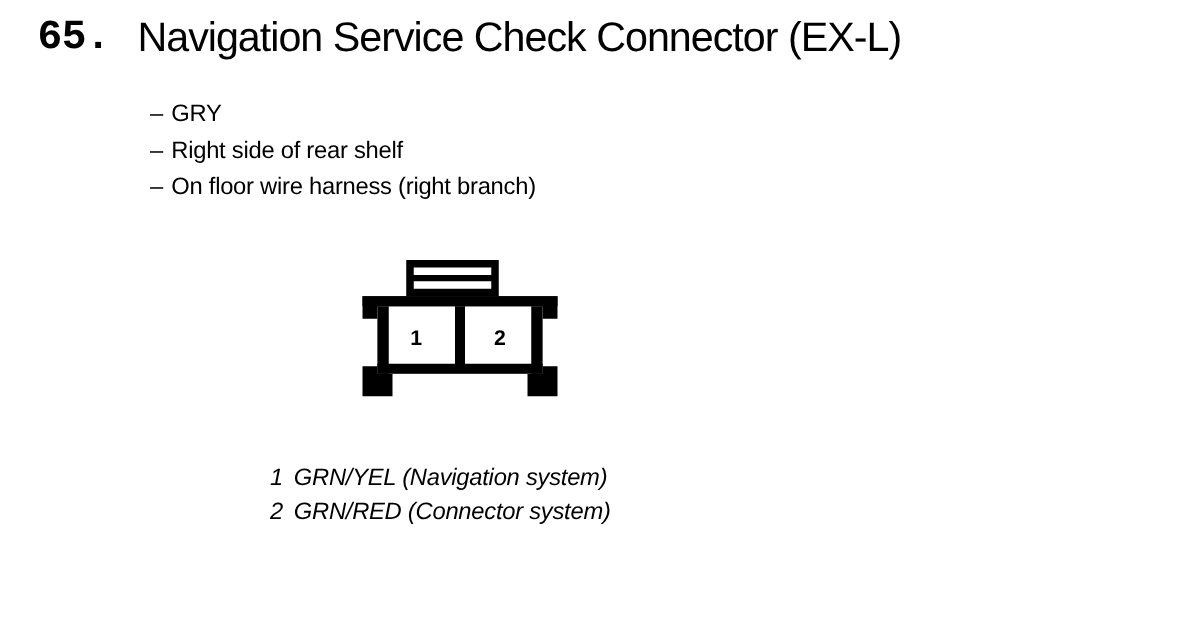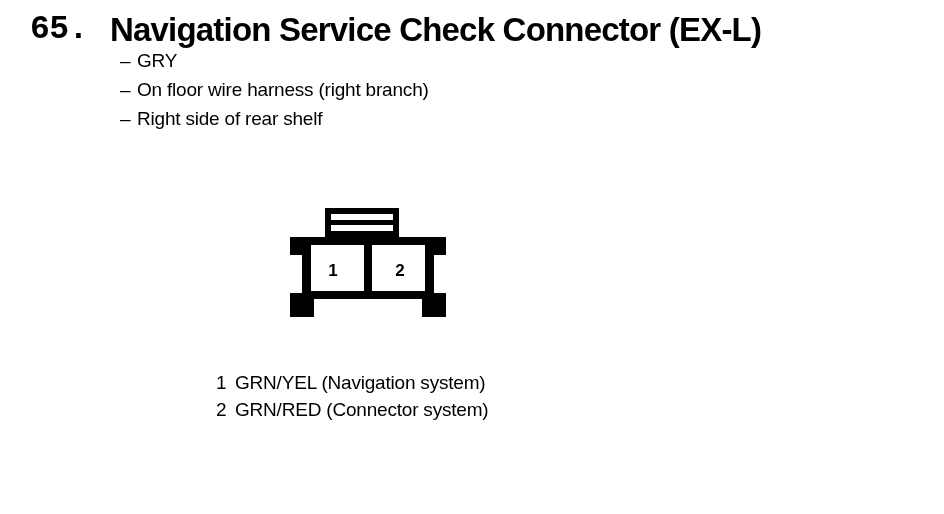--- a/index.html
+++ b/index.html
@@ -31,32 +31,32 @@
     font-size: 33px;
     font-weight: bold;
     letter-spacing: -0.5px;
     vertical-align: top;
     line-height: 40px;
     font-family: Liberation Mono, monospace;
   }
   .title-text {
     display: inline-block;
     font-size: 33px;
-    font-weight: bold;
+    font-weight: normal;
     letter-spacing: -0.8px;
     vertical-align: top;
     line-height: 40px;
     margin-left: 22px;
   }
 
   
   .bullets {
     position: absolute;
     left: 120px;
-    top: 46px;
+    top: 77px;
     width: 640px;
   }
   .bullet-line {
     font-size: 19px;
     line-height: 29px;
     white-space: nowrap;
     letter-spacing: -0.2px;
   }
   .bullet-dash {
     display: inline-block;
@@ -80,20 +80,21 @@
     font-weight: bold;
     fill: #000000;
   }
 
   
   .legend {
     position: absolute;
     left: 216px;
     top: 369px;
     width: 500px;
+    font-style: italic;
   }
   .legend-line {
     font-size: 19px;
     line-height: 27px;
     white-space: nowrap;
     letter-spacing: -0.2px;
   }
   .legend-num {
     display: inline-block;
     width: 19px;
@@ -104,24 +105,24 @@
 
 <div class="title-row">
   <span class="title-num">65.</span><span class="title-text">Navigation Service Check Connector (EX-L)</span>
 </div>
 
 <div class="bullets">
   <div class="bullet-line">
     <span class="bullet-dash">–</span><span>GRY</span>
   </div>
   <div class="bullet-line">
-    <span class="bullet-dash">–</span><span>On floor wire harness (right branch)</span>
+    <span class="bullet-dash">–</span><span>Right side of rear shelf</span>
   </div>
   <div class="bullet-line">
-    <span class="bullet-dash">–</span><span>Right side of rear shelf</span>
+    <span class="bullet-dash">–</span><span>On floor wire harness (right branch)</span>
   </div>
 </div>
 
 <div class="diagram">
   <svg width="164" height="116" viewBox="0 0 164 116" xmlns="http://www.w3.org/2000/svg">
 
     <g>
       <rect x="39" y="3" width="74" height="29" fill="#000000"></rect>
       <rect x="45" y="9" width="62" height="6" fill="#ffffff"></rect>
       <rect x="45" y="20" width="62" height="6" fill="#ffffff"></rect>

